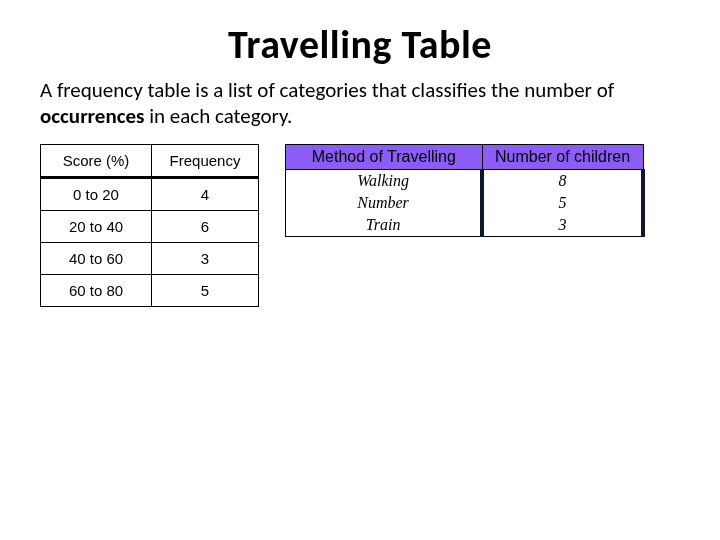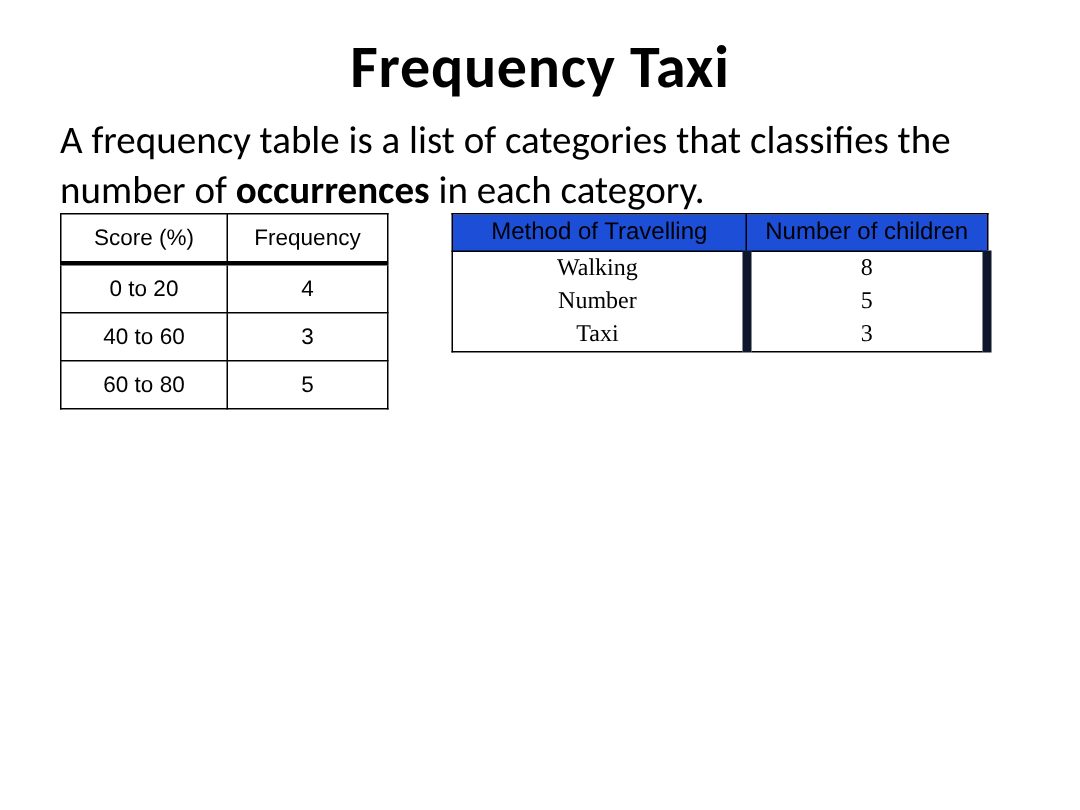--- a/index.html
+++ b/index.html
@@ -16,28 +16,28 @@
     padding: 20px 40px 0 40px;
   }
   h1 {
     text-align: center;
     font-size: 40px;
     font-weight: 700;
     margin: 0 0 8px 0;
     letter-spacing: 0.5px;
   }
   .desc {
-    font-size: 26px;
+    font-size: 21px;
     line-height: 1.25;
-    margin: 0 0 0 0;
+    margin: 0 0 14px 0;
   }
   .tables {
     display: flex;
     align-items: flex-start;
-    gap: 42px;
+    gap: 26px;
   }
   
   .t1 {
     border-collapse: collapse;
     font-family: Arial, sans-serif;
     font-size: 15px;
   }
   .t1 th, .t1 td {
     border: 1px solid #000;
     padding: 7px 10px;
@@ -56,60 +56,65 @@
     border-collapse: collapse;
     font-size: 16px;
     width: 360px;
   }
   .t2 th {
     font-family: "Comic Sans MS", cursive, sans-serif;
     font-weight: 400;
     border: 1px solid #000;
     padding: 3px 8px;
     text-align: center;
-    background: #1d4ed8;
+    background: #8b5cf6;
   }
   .t2 td {
     font-family: "Comic Sans MS", "Segoe Script", cursive;
+    font-style: italic;
     border-left: 1px solid #000;
-    border-right: 6px solid #0f172a;
+    border-right: 4px solid #0f172a;
     border-top: none;
     border-bottom: none;
     padding: 2px 8px;
     text-align: center;
   }
   .t2 tr:last-child td {
     border-bottom: 1px solid #000;
   }
   .t2 .col-a { width: 55%; }
   .t2 .col-b { width: 45%; }
 </style>
 </head>
 <body>
 
 <div class="slide">
-  <h1>Frequency Taxi</h1>
+  <h1>Travelling Table</h1>
 
   <p class="desc">
     <span>A frequency table is a list of categories that classifies the number of </span><b>occurrences</b><span> in each category.</span>
   </p>
 
   <div class="tables">
 
     <table class="t1">
       <thead>
         <tr>
           <th class="col-a">Score (%)</th>
           <th class="col-b">Frequency</th>
         </tr>
       </thead>
       <tbody>
         <tr>
           <td>0 to 20</td>
           <td>4</td>
+        </tr>
+        <tr>
+          <td>20 to 40</td>
+          <td>6</td>
         </tr>
         <tr>
           <td>40 to 60</td>
           <td>3</td>
         </tr>
         <tr>
           <td>60 to 80</td>
           <td>5</td>
         </tr>
       </tbody>
@@ -125,20 +130,20 @@
       <tbody>
         <tr>
           <td>Walking</td>
           <td>8</td>
         </tr>
         <tr>
           <td>Number</td>
           <td>5</td>
         </tr>
         <tr>
-          <td>Taxi</td>
+          <td>Train</td>
           <td>3</td>
         </tr>
       </tbody>
     </table>
 
   </div>
 </div>
 
 </body></html>

